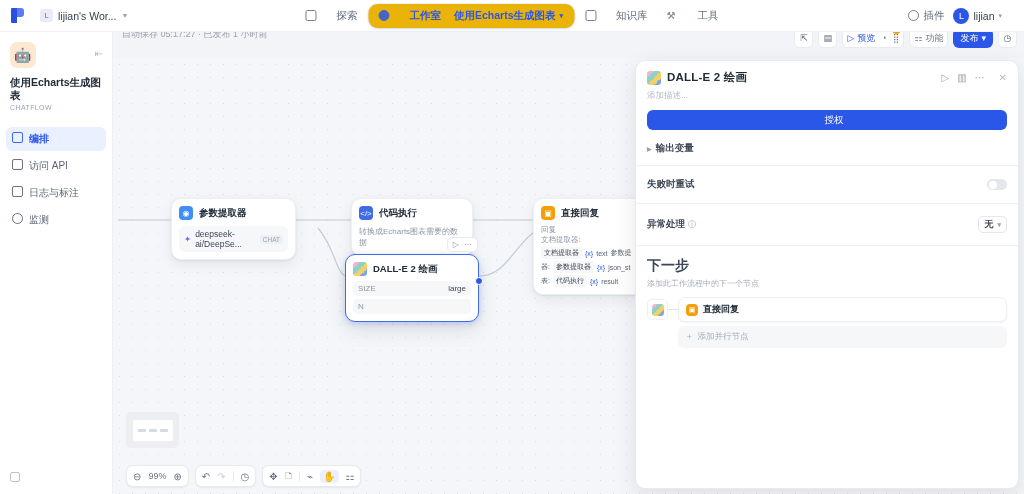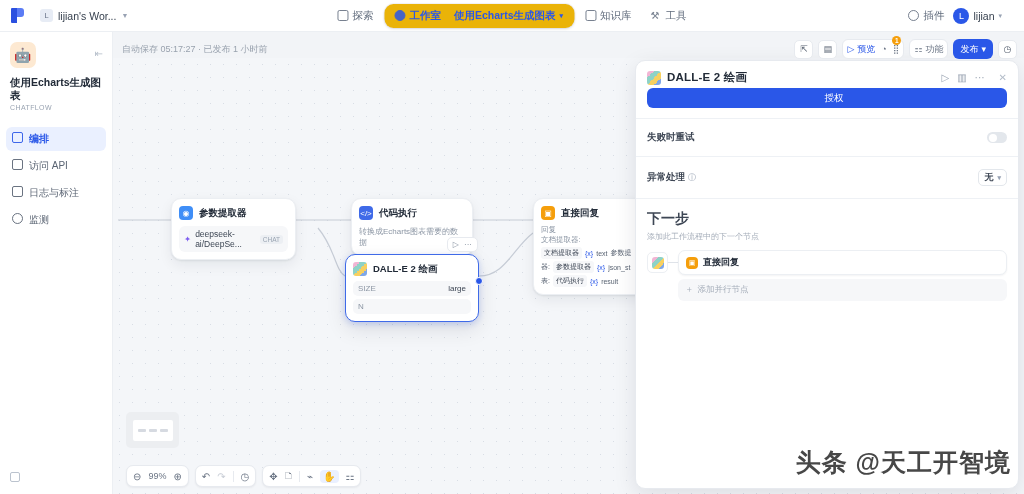--- a/index.html
+++ b/index.html
@@ -31,21 +31,21 @@
     width: 13px; height: 13px; border-radius: 3px; background: #e7ecf5; color: #667085;
     font-size: 7.5px; display: flex; align-items: center; justify-content: center;
   }
   .caret { font-size: 7px; color: #98a2b3; }
 
   .nav-center {
     position: absolute; left: 50%; transform: translateX(-50%);
     display: flex; align-items: center; gap: 3px;
   }
   .nav-item {
-    display: flex; align-items: center; gap: 4px; padding: 4px 8px;
+    display: flex; align-items: center; gap: 20px; padding: 4px 8px;
     font-size: 10.5px; color: #606b7c; border-radius: 7px; cursor: pointer;
   }
   .nav-pill {
     display: flex; align-items: center; gap: 6px;
     background: #eab308; border-radius: 9px; padding: 2px 3px;
     box-shadow: 0 1px 3px rgba(16,24,40,.13), 0 0 0 1px rgba(16,24,40,.04);
   }
   .nav-pill .nav-item { color: #2a57e8; font-weight: bold; padding: 3px 7px; }
   .nav-pill .nav-sep { color: #2a57e8; font-weight: bold; font-size: 10.5px; padding-right: 8px; display:flex; align-items:center; gap:4px;}
   .sq-ico { width: 11px; height: 11px; border: 1.3px solid currentColor; border-radius: 2px; opacity: .85; }
@@ -78,22 +78,22 @@
     display: flex; gap: 6px; padding: 5px 6px; margin-bottom: 3px;
     border-radius: 6px; font-size: 10px; color: #5a6473; cursor: pointer;
   }
   .side-item.active { background: #eaf0ff; color: #2a57e8; font-weight: bold; }
   .side-ico { width: 11px; height: 11px; border: 1.2px solid currentColor; border-radius: 2px; opacity: .9; }
   .side-ico.circ { border-radius: 50%; }
   .bl-corner { position: absolute; left: 10px; bottom: 8px; color: #b4bdc9; }
 
   
   .subbar {
-    position: absolute; top: 36px; left: 113px; width: 911px; height: 26px;
-    display: flex; align-items: center; z-index: 22;
+    position: absolute; top: 28px; left: 113px; width: 911px; height: 26px;
+    display: flex; z-index: 22;
   }
   .autosave { margin-left: 9px; font-size: 9px; color: #99a2ae; }
   .sub-right { position: absolute; right: 7px; display: flex; align-items: center; gap: 5px; }
   .tb-btn {
     height: 19px; min-width: 19px; padding: 0 4px; background: #fff; border-radius: 5px;
     border: 1px solid #e7eaef; display: flex; align-items: center; justify-content: center;
     font-size: 9px; color: #5a6473; cursor: pointer;
   }
   .tb-group {
     height: 20px; background: #fff; border-radius: 6px; border: 1px solid #e7eaef;
@@ -474,22 +474,27 @@
     <div class="panel-head">
       <span class="dalle-ico"></span>
       <span class="panel-title">DALL-E 2 绘画</span>
       <span class="panel-acts">
         <span>▷</span>
         <span>▥</span>
         <span>···</span>
         <span style="color:#b4bdc9;margin-left:6px">✕</span>
       </span>
     </div>
+    <div class="panel-desc">添加描述...</div>
     <div class="auth-btn">授权</div>
 
+    <div class="sec-row">
+      <span class="tri">▶</span>
+      <span>输出变量</span>
+    </div>
     <div class="hr"></div>
 
     <div class="sec-row">
       <span>失败时重试</span>
       <span class="toggle"></span>
     </div>
     <div class="hr" style="margin-top:12px"></div>
 
     <div class="sec-row">
       <span>异常处理</span>
@@ -514,14 +519,13 @@
           <span style="font-size:9px;color:#222b38;font-weight:bold">直接回复</span>
         </div>
       </div>
       <div class="add-par">
         <span>＋</span>
         <span>添加并行节点</span>
       </div>
     </div>
   </div>
 
-  <div class="watermark">头条 @天工开智境</div>
 </div>
 
 </body></html>

